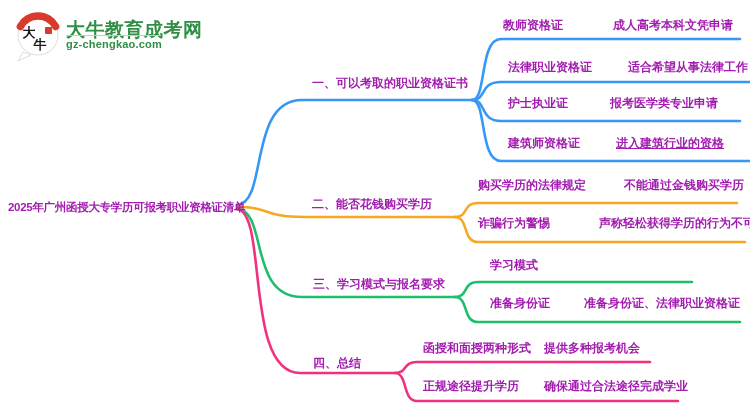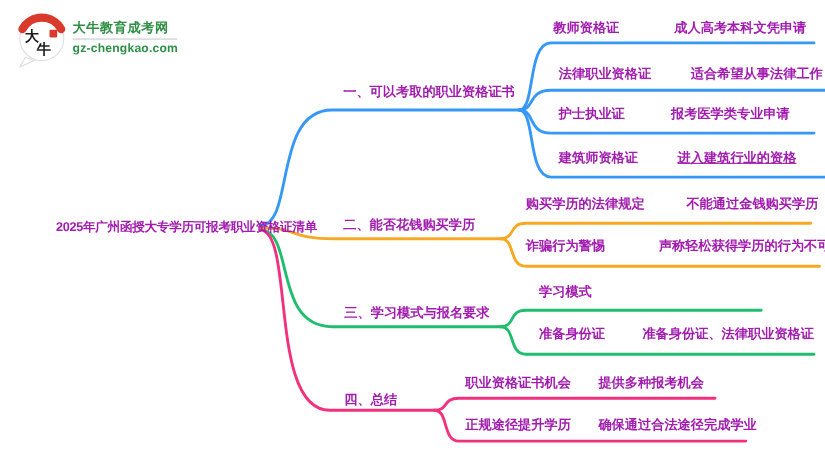--- a/index.html
+++ b/index.html
@@ -6,26 +6,26 @@
   #canvas{
     position:relative;width:750px;height:410px;background:#ffffff;
     font-family:"Liberation Sans", "DejaVu Sans", sans-serif;
     overflow:hidden;
   }
   #map-svg{position:absolute;left:0;top:0;}
   .node-label{
     position:absolute;white-space:nowrap;line-height:13px;
     font-size:12px;font-weight:bold;color:#a21caf;letter-spacing:0;
   }
-  .root-label{font-size:11.5px;letter-spacing:-0.3px;margin-left:43px;}
+  .root-label{font-size:11.5px;letter-spacing:-0.3px;}
   
   #logo{position:absolute;left:14px;top:11px;width:180px;height:52px;}
   #logo-badge{position:absolute;left:0;top:0;}
   #logo-name{
-    position:absolute;left:52px;top:6px;font-size:12px;font-weight:bold;
+    position:absolute;left:52px;top:6px;font-size:19px;font-weight:bold;
     color:#2e8f45;letter-spacing:0.5px;white-space:nowrap;
   }
   #logo-domain{
     position:absolute;left:52px;top:24px;font-size:11px;font-weight:bold;
     color:#2e8f45;border-top:1.5px solid #c9c9c9;padding-top:2px;width:95px;
     white-space:nowrap;letter-spacing:0.2px;
   }
   path.map-line{fill:none;stroke-width:2.6;stroke-linecap:round;}
 </style>
 </head>
@@ -85,18 +85,18 @@
 
   <div class="node-label" style="left:478px;top:179px;">购买学历的法律规定</div>
   <div class="node-label" style="left:624px;top:179px;">不能通过金钱购买学历</div>
   <div class="node-label" style="left:478px;top:217px;">诈骗行为警惕</div>
   <div class="node-label" style="left:599px;top:217px;">声称轻松获得学历的行为不可信</div>
 
   <div class="node-label" style="left:490px;top:259px;">学习模式</div>
   <div class="node-label" style="left:490px;top:297px;">准备身份证</div>
   <div class="node-label" style="left:584px;top:297px;">准备身份证、法律职业资格证</div>
 
-  <div class="node-label" style="left:423px;top:342px;">职业资格证书机会</div>
+  <div class="node-label" style="left:423px;top:342px;">函授和面授两种形式</div>
   <div class="node-label" style="left:544px;top:342px;">提供多种报考机会</div>
   <div class="node-label" style="left:423px;top:380px;">正规途径提升学历</div>
   <div class="node-label" style="left:544px;top:380px;">确保通过合法途径完成学业</div>
 
 </div>
 
 </body></html>

